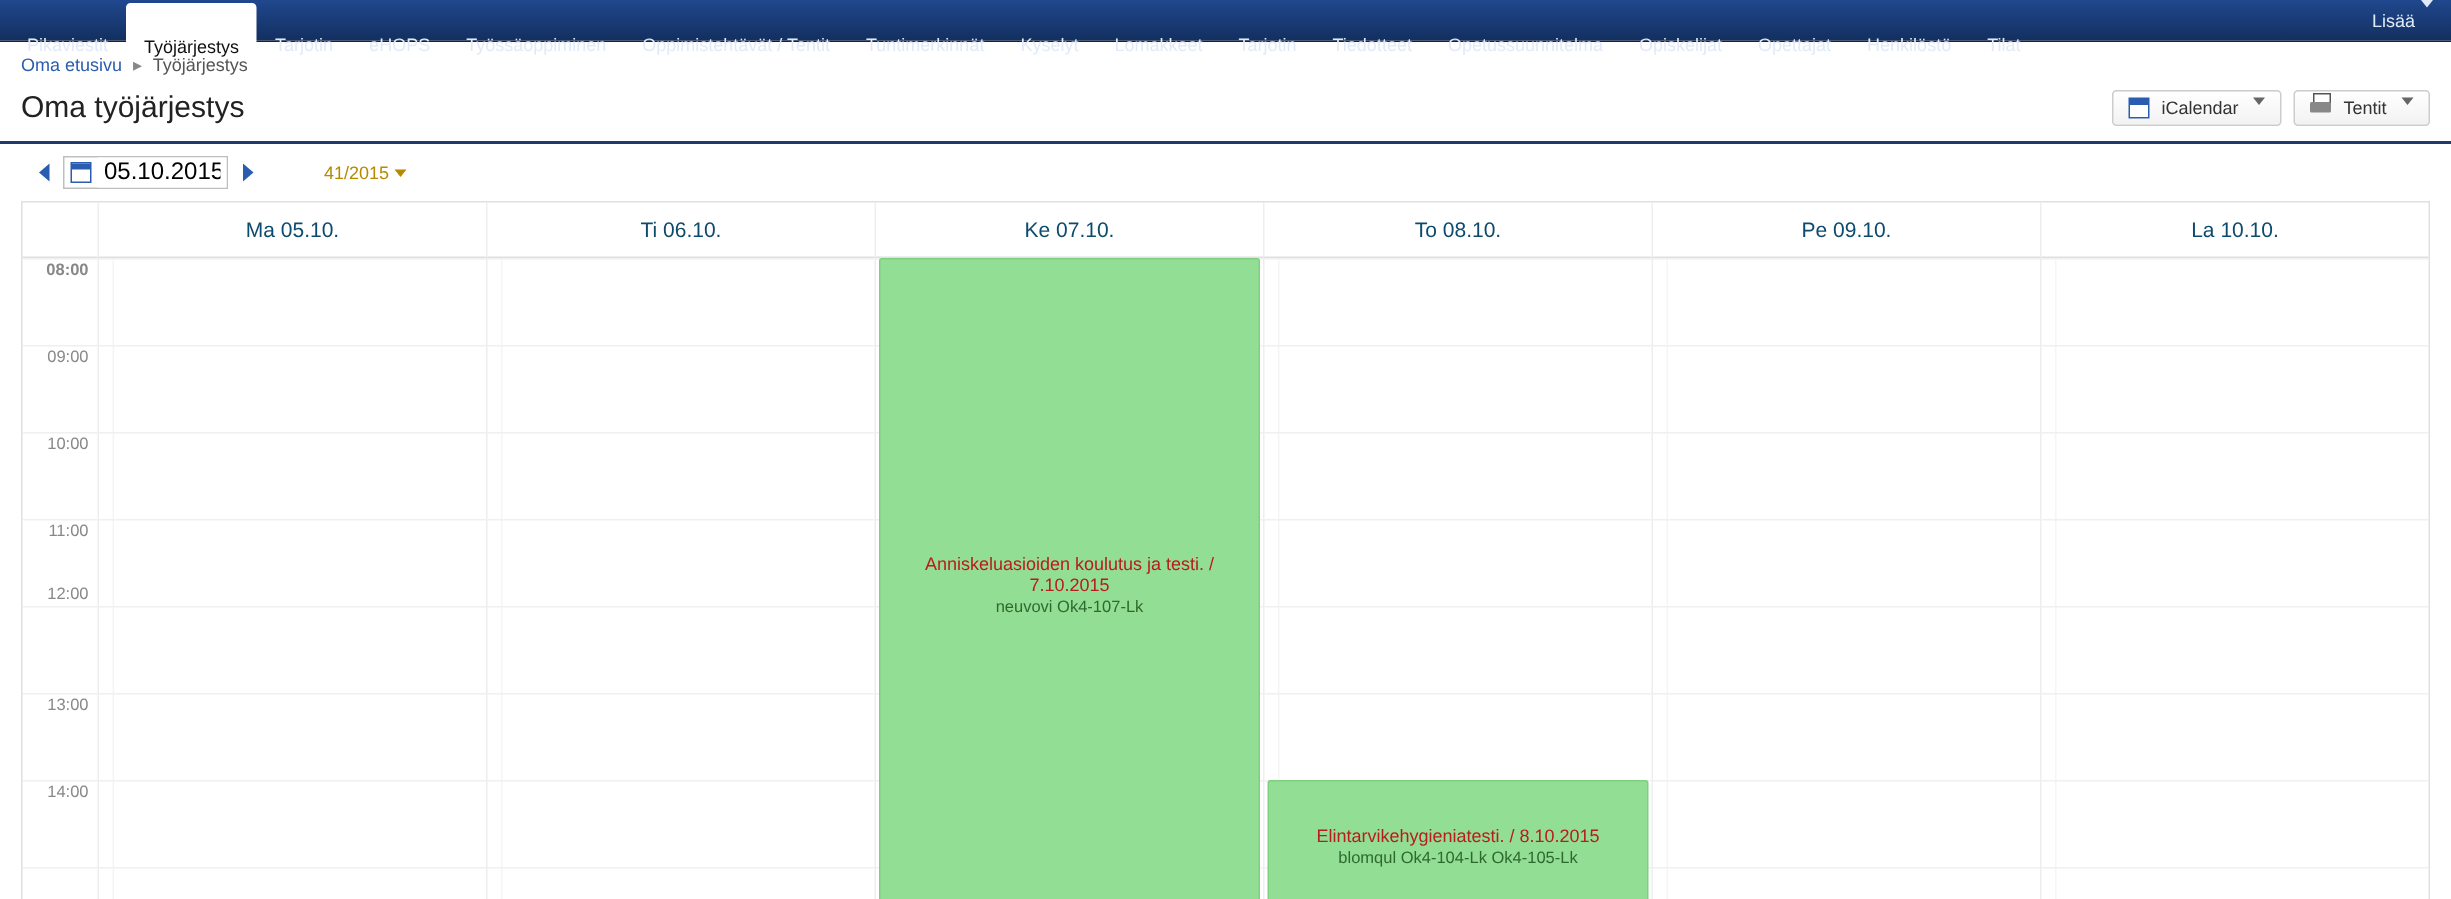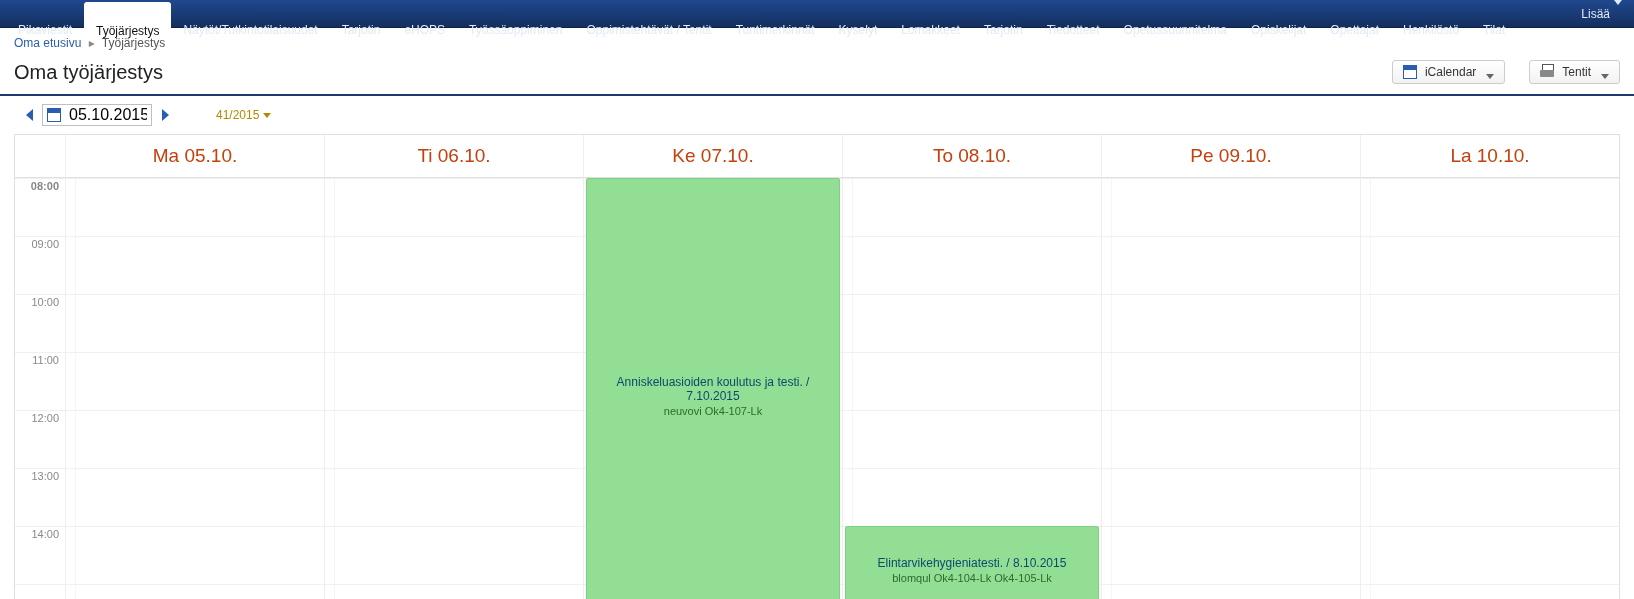--- a/index.html
+++ b/index.html
@@ -62,25 +62,25 @@
     align-items: center;
     padding: 2px 14px 10px 14px;
     border-bottom: 2px solid #1e3a6e;
   }
   .page-title { font-size: 20px; color: #222; font-weight: 400; flex: 1; }
   .btn {
     border: 1px solid #ccc;
     background: linear-gradient(#ffffff,#f2f2f2);
     padding: 4px 10px;
     display: inline-flex;
-    align-items: flex-end;
+    align-items: flex-start;
     gap: 8px;
     border-radius: 3px;
     cursor: pointer;
-    margin-left: 24px;
+    margin-left: 8px;
     font-size: 12px;
     color: #333;
   }
   .btn .caret-down { border-top-color: #666; margin-left: 2px;}
   .icon-cal {
     width:14px;height:14px;display:inline-block;
     background:
       linear-gradient(#2a5db0,#2a5db0) 0 0/100% 4px no-repeat,
       #fff;
     border:1px solid #2a5db0;
@@ -143,22 +143,22 @@
     padding: 0 14px 0 14px;
     overflow: hidden;
   }
   .cal {
     display: grid;
     grid-template-columns: 50px repeat(6, 1fr);
     border: 1px solid #e0e0e0;
   }
   .daylabel {
     text-align: center;
-    font-size: 19px;
-    color: #c2410c;
+    font-size: 14px;
+    color: #0c4a6e;
     padding: 10px 0;
     border-left: 1px solid #eee;
     border-bottom: 1px solid #e0e0e0;
   }
   .daylabel:first-child { border-left: none; }
   .timecol-head {
     border-bottom: 1px solid #e0e0e0;
   }
   .timecol, .daycol {
     position: relative;
@@ -185,33 +185,32 @@
     border: 1px solid #7fcf81;
     border-radius: 2px;
     padding: 4px 6px;
     overflow: hidden;
     cursor: pointer;
     display: flex;
     flex-direction: column;
     justify-content: center;
     text-align: center;
   }
-  .event-title { color: #0c4a6e; font-size: 12px; text-decoration: none; }
+  .event-title { color: #b91c1c; font-size: 12px; text-decoration: none; }
   .event-sub { color: #2e6a2f; font-size: 11px; margin-top: 2px; }
   .tiny-gutter{
     position:absolute;left:0;top:0;bottom:0;width:10px;border-right:1px solid #f5f5f5;
   }
 </style>
 </head>
 <body>
 
 <div class="topnav" id="topnav">
     <div class="topnav-item">Pikaviestit</div>
     <div class="topnav-item active">Työjärjestys</div>
-    <div class="topnav-item">Näytöt/Tutkintotilaisuudet</div>
     <div class="topnav-item">Tarjotin</div>
     <div class="topnav-item">eHOPS</div>
     <div class="topnav-item">Työssäoppiminen</div>
     <div class="topnav-item">Oppimistehtävät / Tentit</div>
     <div class="topnav-item">Tuntimerkinnät</div>
     <div class="topnav-item">Kyselyt</div>
     <div class="topnav-item">Lomakkeet</div>
     <div class="topnav-item">Tarjotin</div>
     <div class="topnav-item">Tiedotteet</div>
     <div class="topnav-item">Opetussuunnitelma</div>
@@ -275,21 +274,21 @@
       <div class="timecol" style="height: 435px;">
         <div class="hour-line" style="top: 0px;"></div>
         <div class="hour-label" style="top: 8px; font-weight: bold;">08:00</div>
         <div class="hour-line" style="top: 58px;"></div>
         <div class="hour-label" style="top: 66px;">09:00</div>
         <div class="hour-line" style="top: 116px;"></div>
         <div class="hour-label" style="top: 124px;">10:00</div>
         <div class="hour-line" style="top: 174px;"></div>
         <div class="hour-label" style="top: 182px;">11:00</div>
         <div class="hour-line" style="top: 232px;"></div>
-        <div class="hour-label" style="top: 240px;">12:00</div>
+        <div class="hour-label" style="top: 224px;">12:00</div>
         <div class="hour-line" style="top: 290px;"></div>
         <div class="hour-label" style="top: 298px;">13:00</div>
         <div class="hour-line" style="top: 348px;"></div>
         <div class="hour-label" style="top: 356px;">14:00</div>
         <div class="hour-line" style="top: 406px;"></div>
         <div class="hour-label" style="top: 432px;">15:00</div>
       </div>
       <div class="daycol" style="height: 435px;">
         <div class="tiny-gutter"></div>
         <div class="hour-line" style="top: 0px;"></div>

